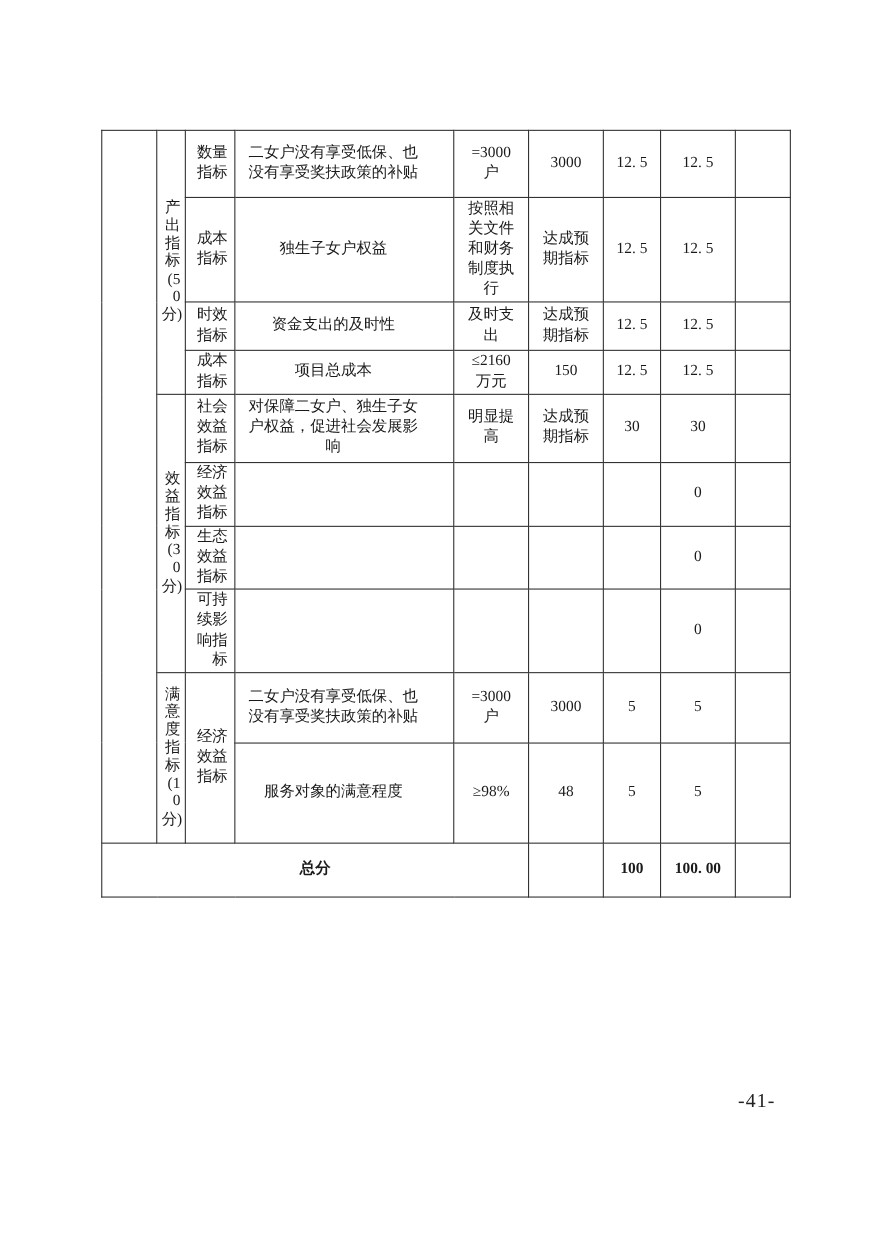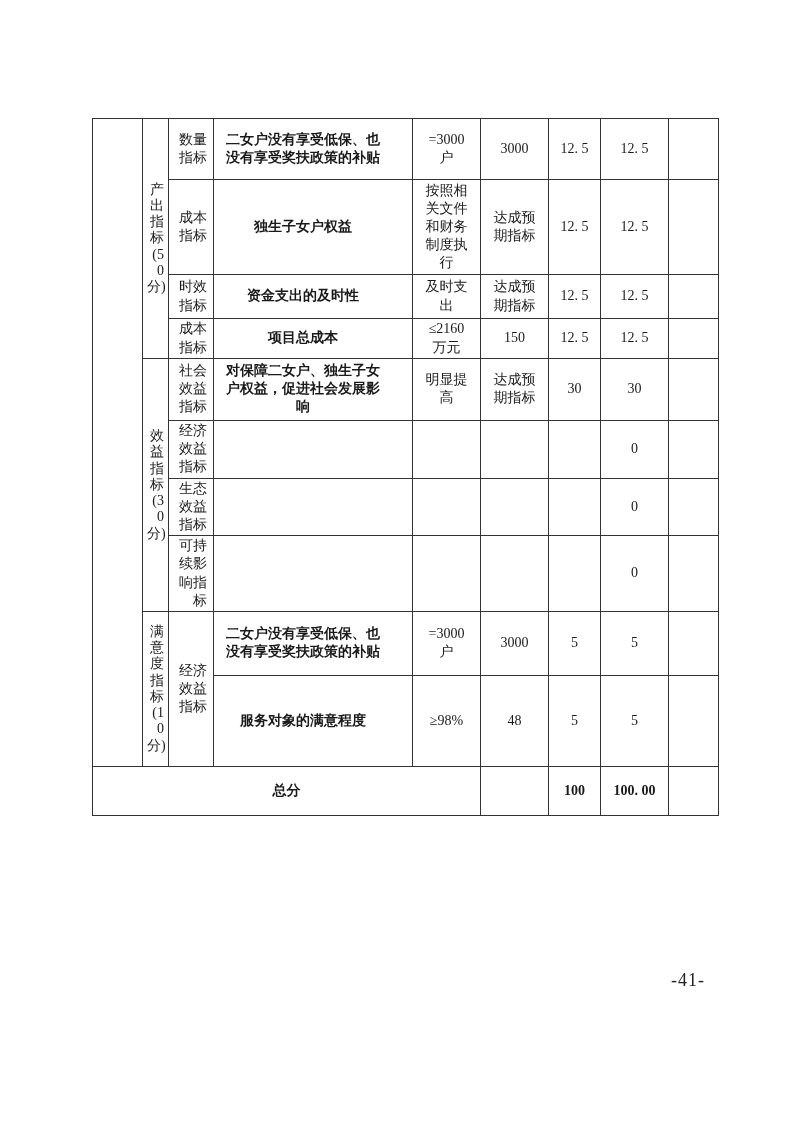--- a/index.html
+++ b/index.html
@@ -19,26 +19,26 @@
     text-align:center;vertical-align:middle;
     padding:1px 2px;overflow:hidden;
     word-break:break-all;
   }
   
   td.sec div{width:17px;margin:0 auto;line-height:1.16;word-break:break-all;text-align:right;}
   
   td.ind div{width:32px;margin:0 auto;word-break:break-all;text-align:right;}
   
   td.desc{text-align:left;}
-  td.desc div{width:160px;margin:2px 4px 2px 7px;word-break:break-all;font-weight:bold;}
+  td.desc div{width:160px;margin:2px 4px 2px 7px;word-break:break-all;}
   
   td.tgt div,td.act div{width:48px;margin:0 auto;word-break:break-all;text-align:center;}
   td.total-cell{font-weight:bold;}
   .pagenum{
-    position:absolute;left:648px;top:970px;width:80px;
+    position:absolute;left:648px;top:990px;width:80px;
     font-size:18px;text-align:center;letter-spacing:1px;color:#222;
   }
 </style>
 </head>
 <body>
 
 <div class="doc-page">
 
   <table class="perf">
     <colgroup>

